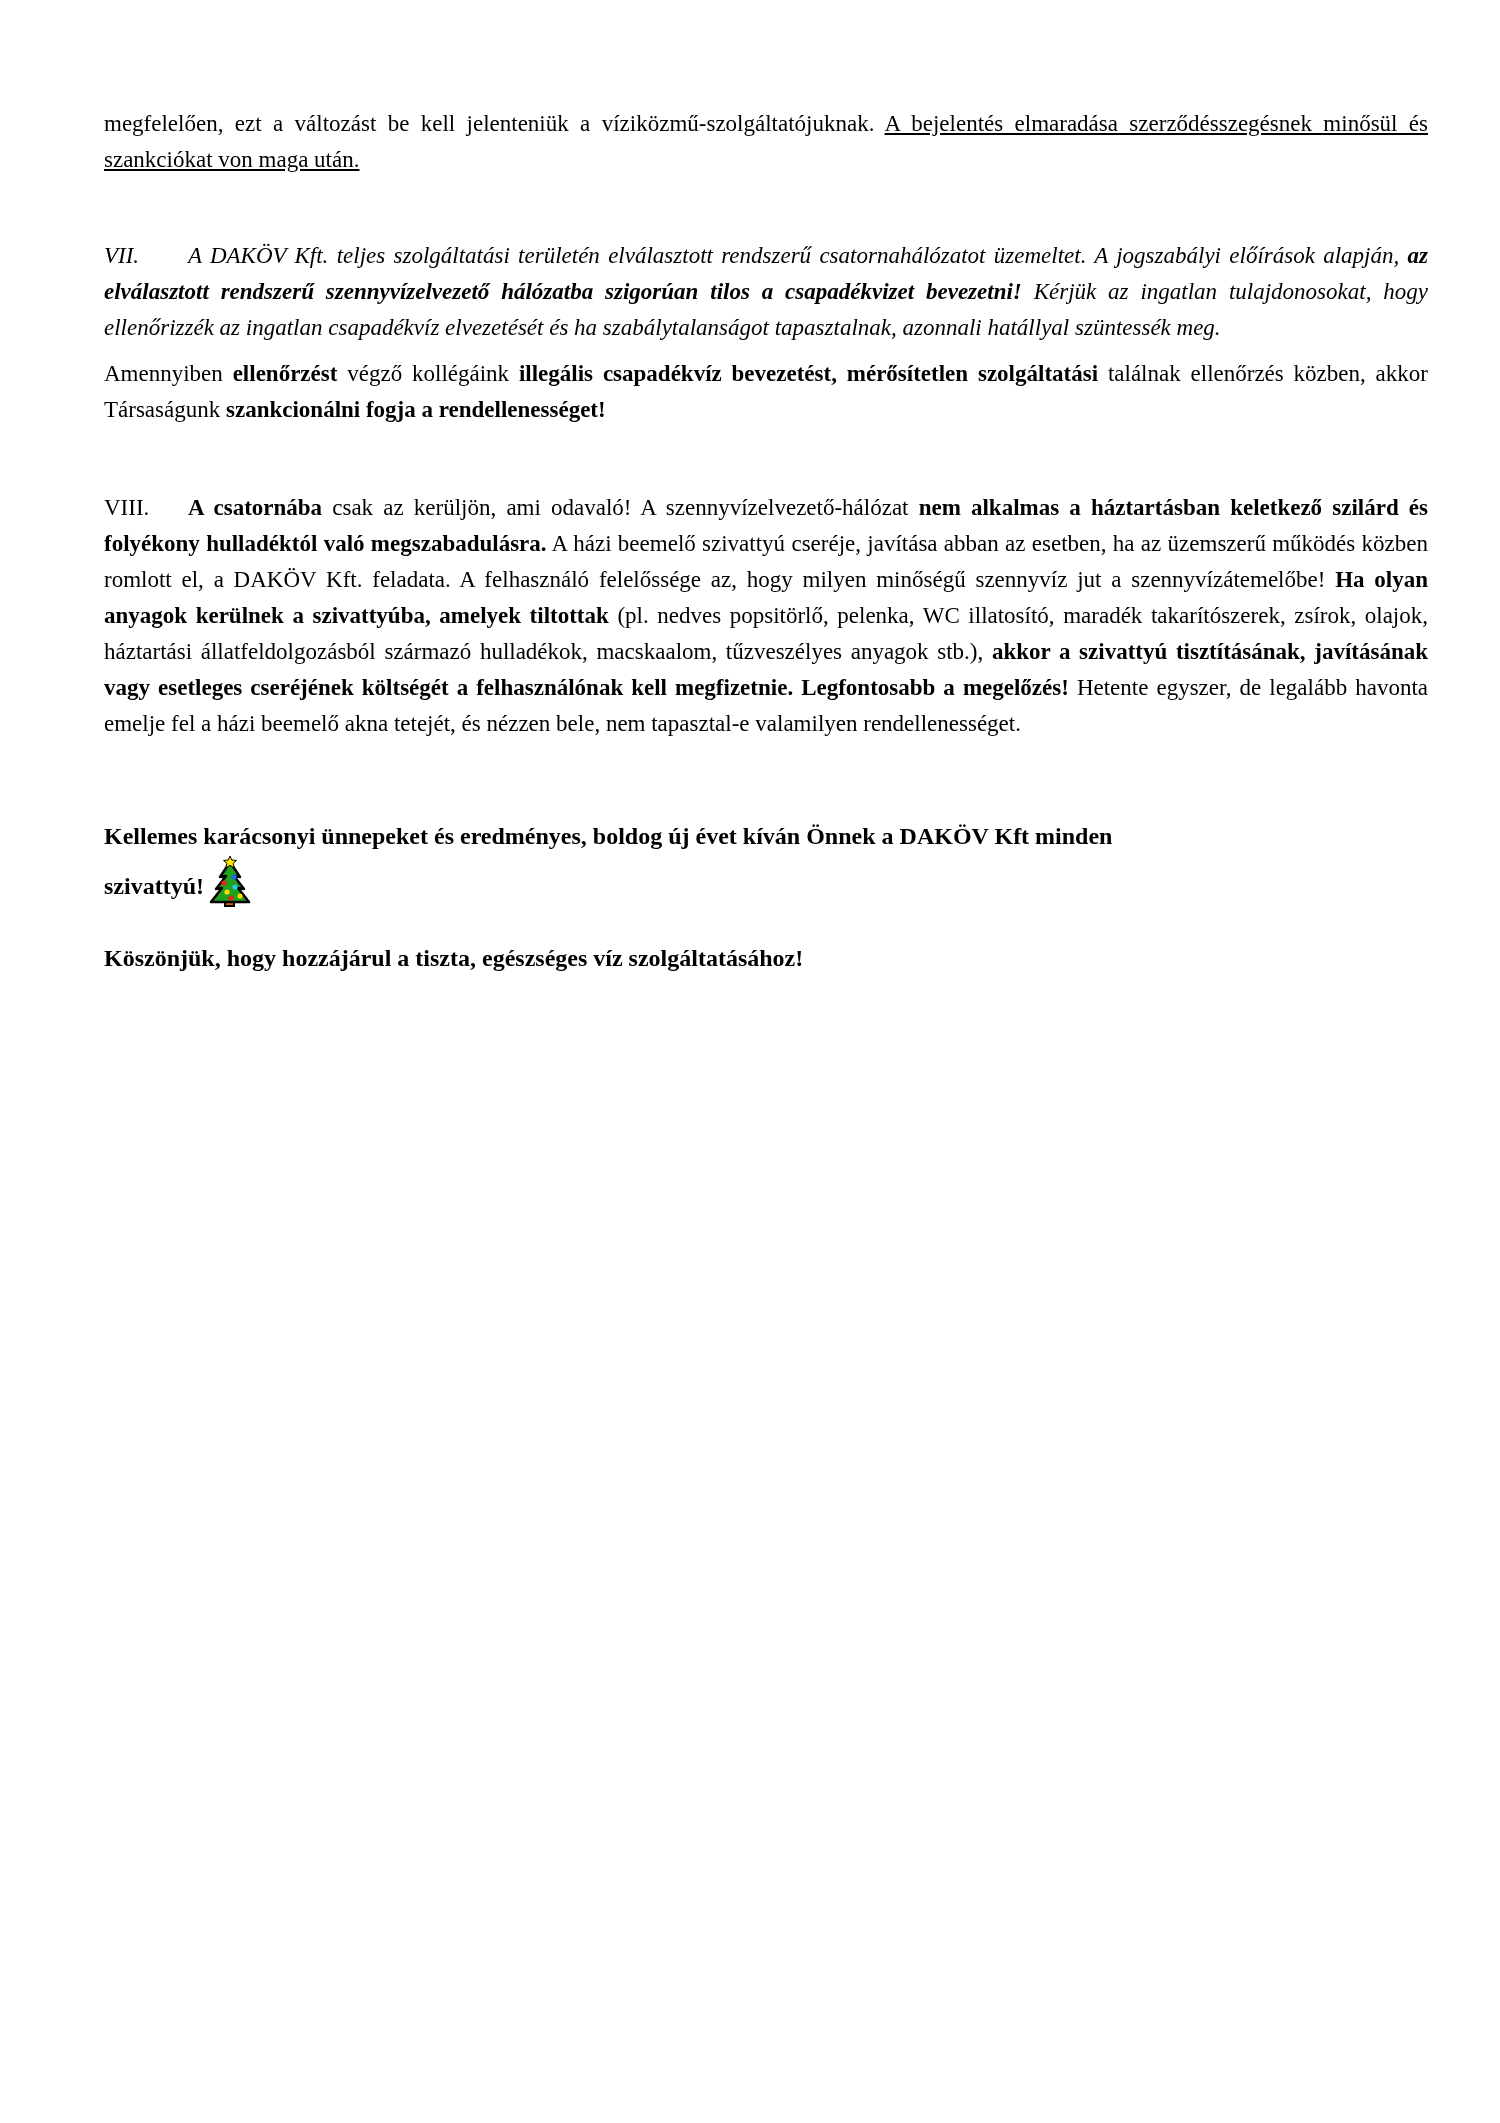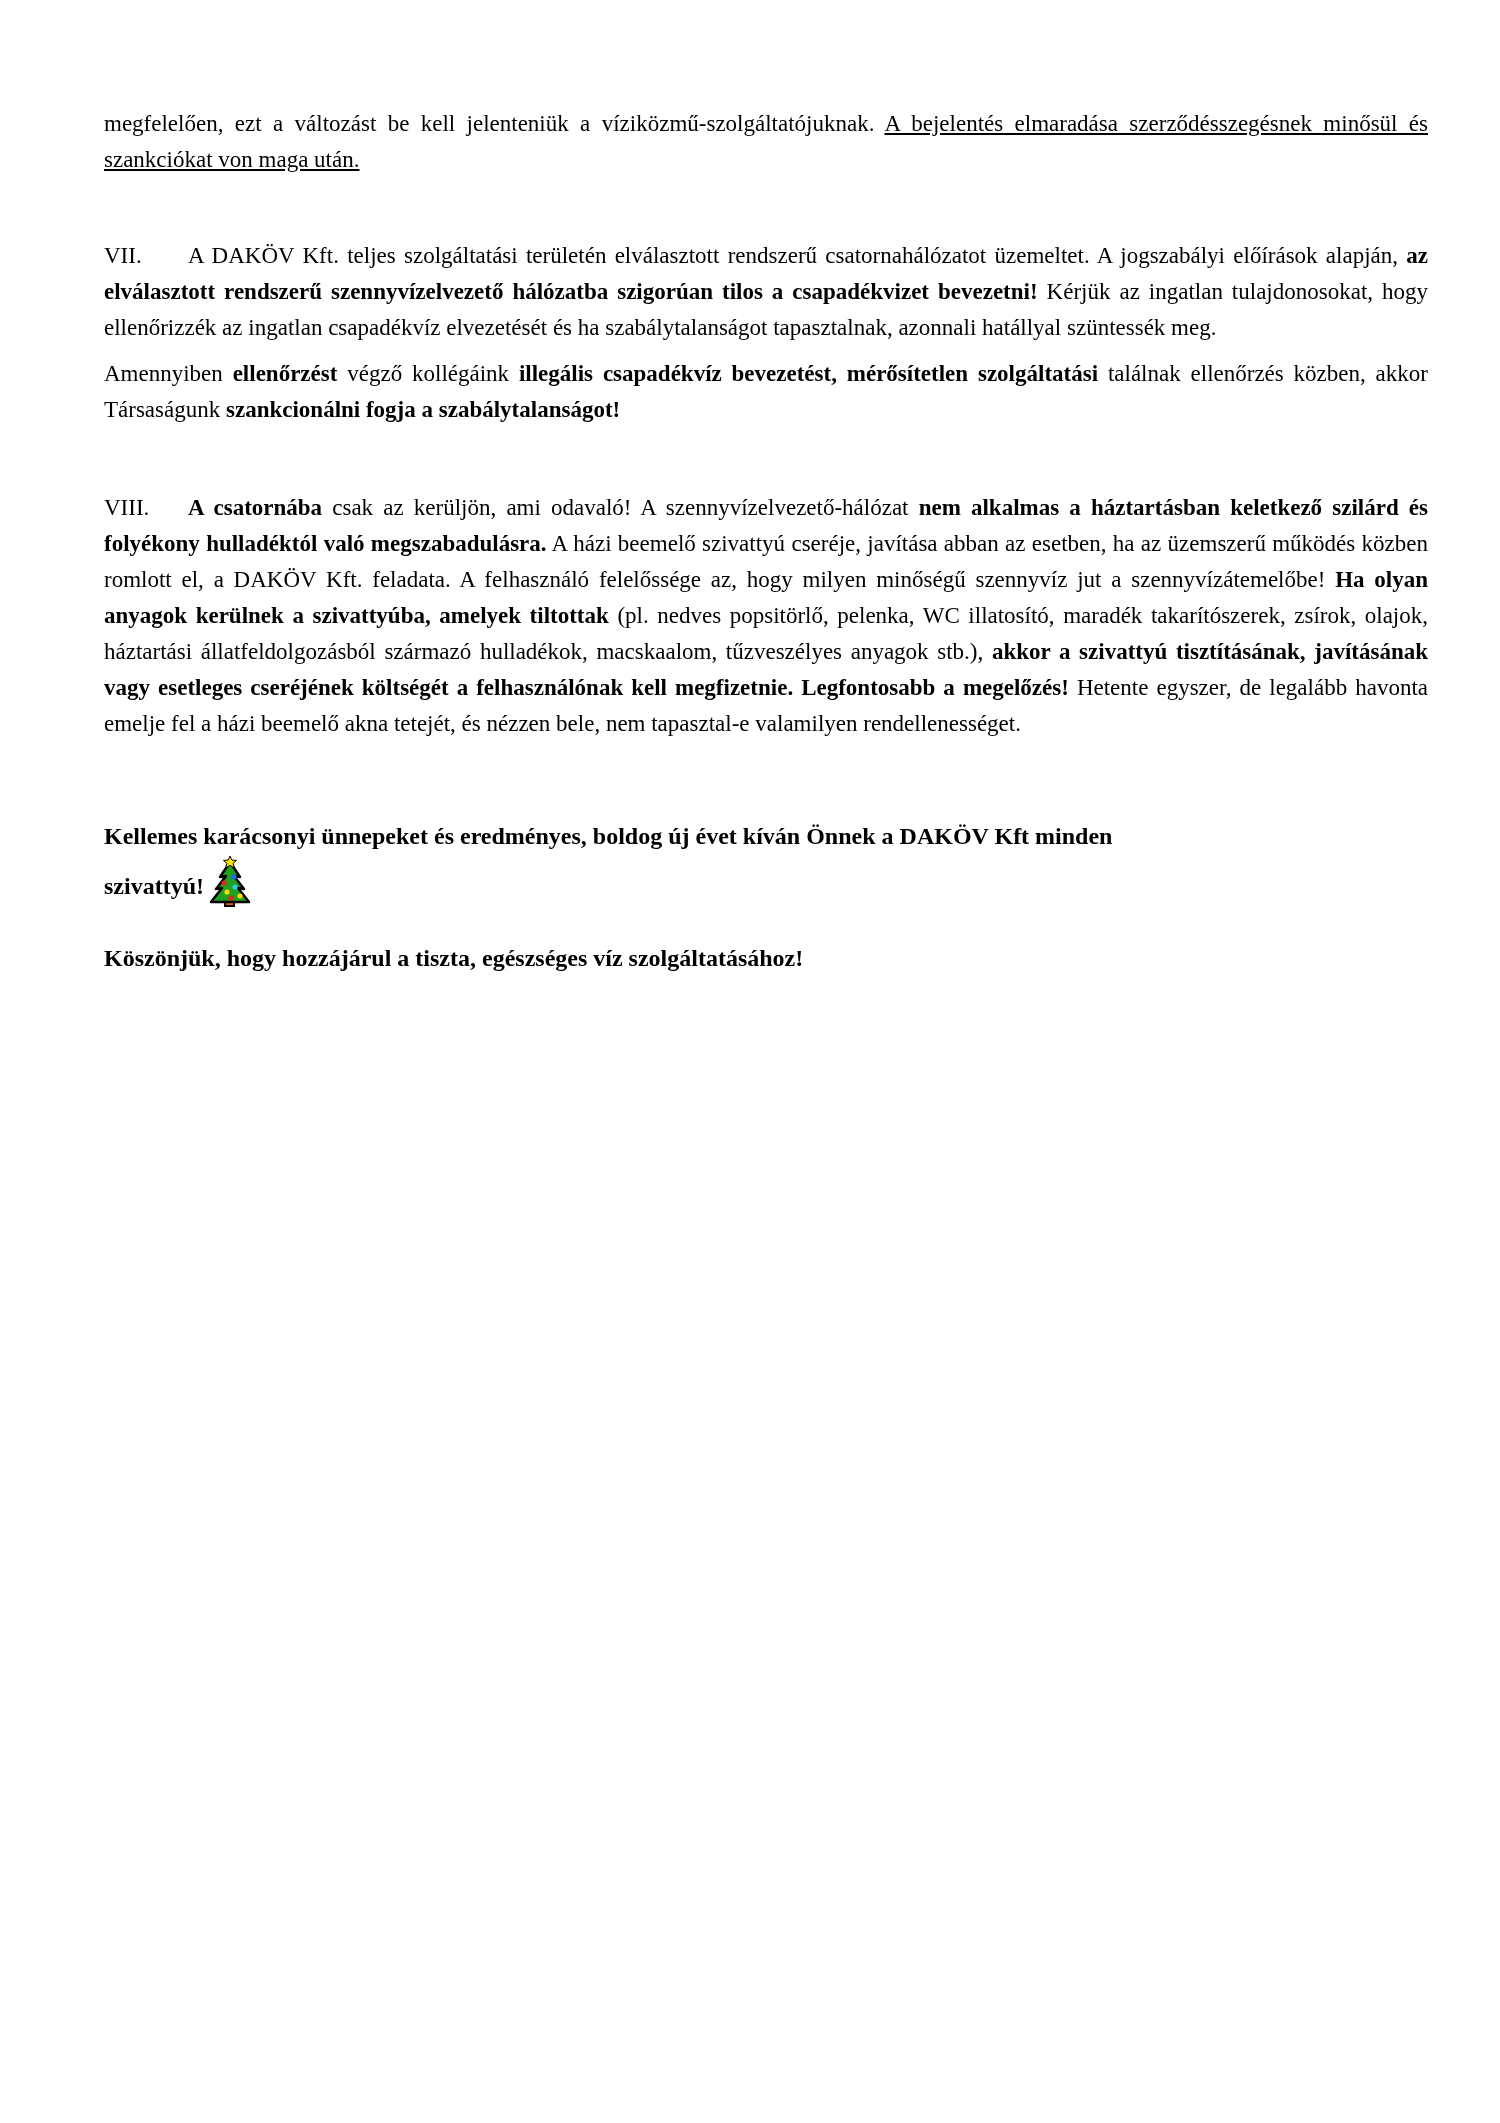--- a/index.html
+++ b/index.html
@@ -19,21 +19,21 @@
     overflow: hidden;
   }
   p.doc-para {
     margin: 0;
     font-size: 23px;
     line-height: 36px;
     text-align: justify;
     color: #000000;
   }
   p.align-center { text-align: left; }
-  p.para-gap-large   { margin-top: 60px; }
+  p.para-gap-large   { margin-top: 60px; font-style: italic; }
   p.para-gap-small   { margin-top: 10px; }
   p.para-gap-medium  { margin-top: 62px; }
   p.para-gap-closing { margin-top: 74px; }
   p.para-gap-thanks  { margin-top: 30px; }
   p.greeting-size { font-size: 24px; line-height: 40px; }
   .marker {
     display: inline-block;
     width: 84px;
   }
   .bold { font-weight: bold; }
@@ -45,21 +45,21 @@
     vertical-align: -14px;
     margin-left: 4px;
   }
 </style>
 </head>
 <body>
 
 <div class="page">
   <p class="doc-para align-justify"><span>megfelelően, ezt a változást be kell jelenteniük a víziközmű-szolgáltatójuknak. </span><span class="underline">A bejelentés elmaradása szerződésszegésnek minősül és szankciókat von maga után.</span></p>
   <p class="doc-para para-gap-large align-justify"><span class="marker">VII.</span><span>A DAKÖV Kft. teljes szolgáltatási területén elválasztott rendszerű csatornahálózatot üzemeltet. A jogszabályi előírások alapján, </span><span class="bold">az elválasztott rendszerű szennyvízelvezető hálózatba szigorúan tilos a csapadékvizet bevezetni!</span><span> Kérjük az ingatlan tulajdonosokat, hogy ellenőrizzék az ingatlan csapadékvíz elvezetését és ha szabálytalanságot tapasztalnak, azonnali hatállyal szüntessék meg.</span></p>
-  <p class="doc-para para-gap-small align-justify"><span>Amennyiben </span><span class="bold">ellenőrzést</span><span> végző kollégáink </span><span class="bold">illegális csapadékvíz bevezetést, mérősítetlen szolgáltatási</span><span> találnak ellenőrzés közben, akkor Társaságunk </span><span class="bold">szankcionálni fogja a szabálytalanságot!</span></p>
+  <p class="doc-para para-gap-small align-justify"><span>Amennyiben </span><span class="bold">ellenőrzést</span><span> végző kollégáink </span><span class="bold">illegális csapadékvíz bevezetést, mérősítetlen szolgáltatási</span><span> találnak ellenőrzés közben, akkor Társaságunk </span><span class="bold">szankcionálni fogja a rendellenességet!</span></p>
   <p class="doc-para para-gap-medium align-justify"><span class="marker">VIII.</span><span class="bold">A csatornába</span><span> csak az kerüljön, ami odavaló! A szennyvízelvezető-hálózat </span><span class="bold">nem alkalmas a háztartásban keletkező szilárd és folyékony hulladéktól való megszabadulásra.</span><span> A házi beemelő szivattyú cseréje, javítása abban az esetben, ha az üzemszerű működés közben romlott el, a DAKÖV Kft. feladata. A felhasználó felelőssége az, hogy milyen minőségű szennyvíz jut a szennyvízátemelőbe! </span><span class="bold">Ha olyan anyagok kerülnek a szivattyúba, amelyek tiltottak</span><span> (pl. nedves popsitörlő, pelenka, WC illatosító, maradék takarítószerek, zsírok, olajok, háztartási állatfeldolgozásból származó hulladékok, macskaalom, tűzveszélyes anyagok stb.), </span><span class="bold">akkor a szivattyú tisztításának, javításának vagy esetleges cseréjének költségét a felhasználónak kell megfizetnie. Legfontosabb a megelőzés!</span><span> Hetente egyszer, de legalább havonta emelje fel a házi beemelő akna tetejét, és nézzen bele, nem tapasztal-e valamilyen rendellenességet.</span></p>
   <p class="doc-para para-gap-closing greeting-size align-center"><span class="bold">Kellemes karácsonyi ünnepeket és eredményes, boldog új évet kíván Önnek a DAKÖV Kft minden</span><br><span class="bold">szivattyú!</span><svg class="tree-icon" viewBox="0 0 44 52" xmlns="http://www.w3.org/2000/svg">
     <rect class="tree-trunk" x="17" y="42" width="9" height="8" stroke-width="2" fill="#d4601a" stroke="#000000"></rect>
     <polygon class="tree-body" points="22,6 32,21 26,20 36,33 30,32 41,46 3,46 14,32 8,33 18,20 12,21" stroke-width="2.5" stroke-linejoin="round" fill="#1fa01f" stroke="#000000"></polygon>
     <polygon class="tree-star" points="22,0 23.9,4.1 28.5,4.4 25.1,7.4 26.2,11.9 22,9.4 17.8,11.9 18.9,7.4 15.5,4.4 20.1,4.1" stroke-width="1" fill="#ffe400" stroke="#000000"></polygon>
     <circle class="tree-ornament" cx="16" cy="27" r="2.6" fill="#e8251e"></circle>
     <circle class="tree-ornament" cx="26" cy="21" r="2.6" fill="#1e6ae8"></circle>
     <circle class="tree-ornament" cx="19" cy="36" r="2.6" fill="#ffd800"></circle>
     <circle class="tree-ornament" cx="27" cy="31" r="2.6" fill="#2ec9e8"></circle>
     <circle class="tree-ornament" cx="23" cy="42" r="2.6" fill="#e8251e"></circle>

